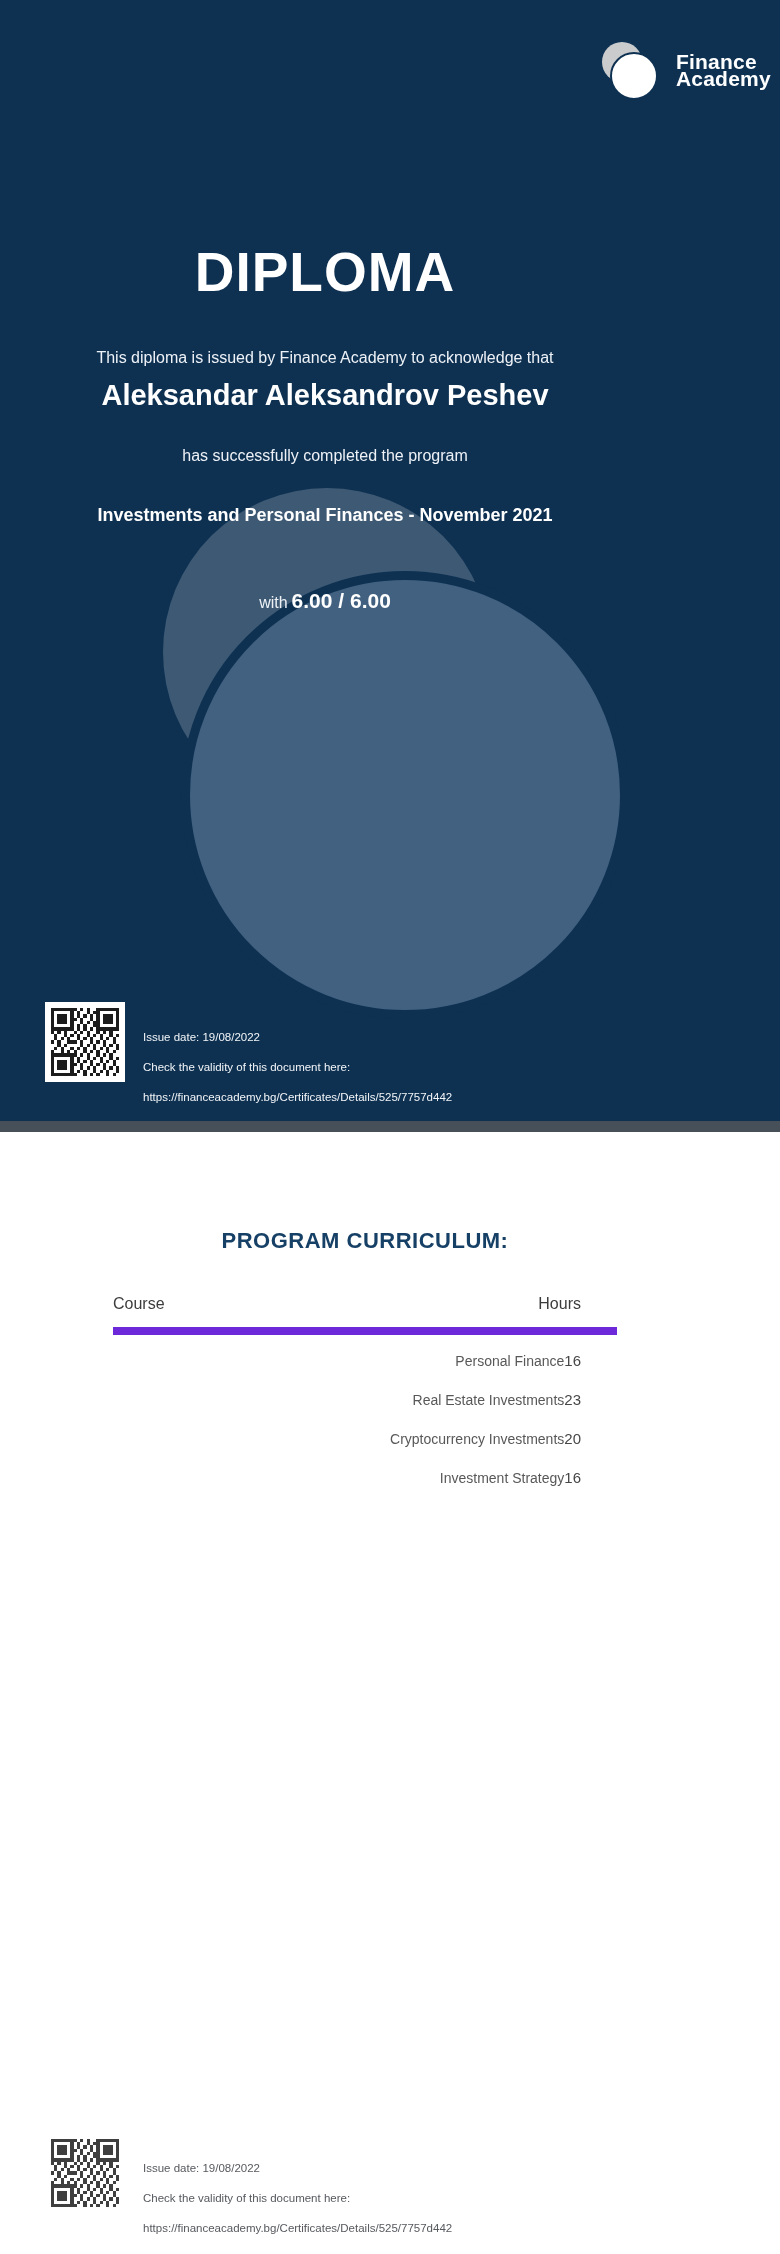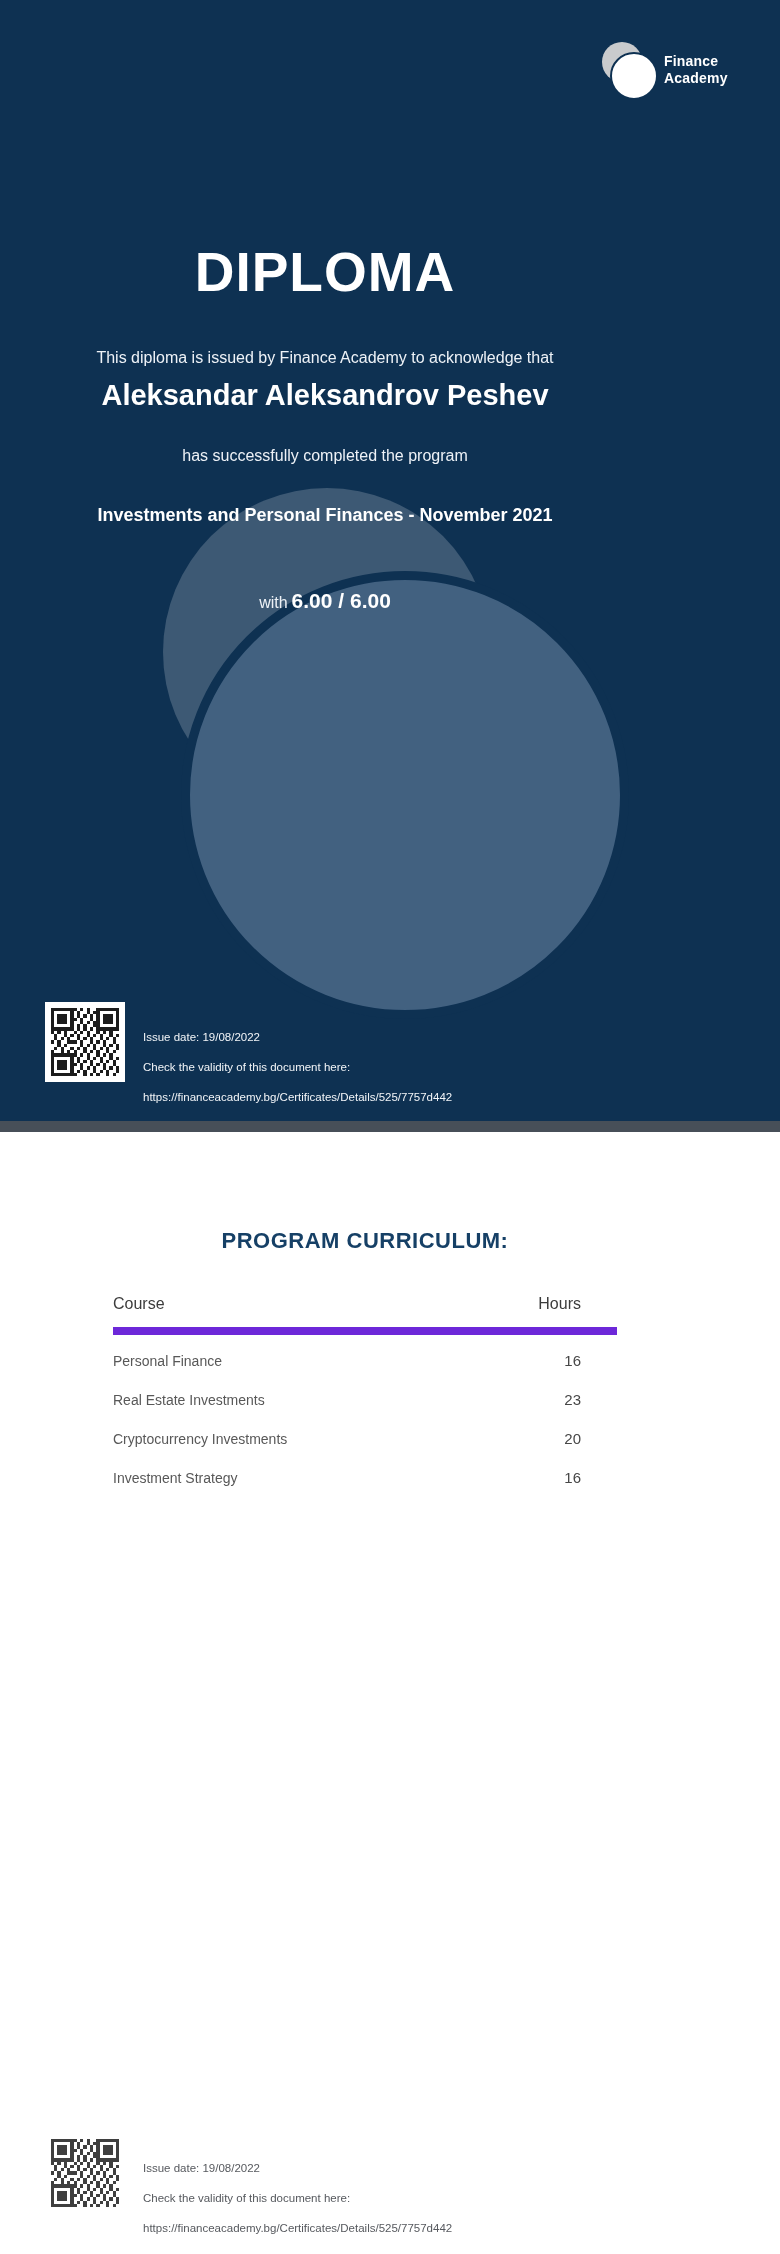--- a/index.html
+++ b/index.html
@@ -10,21 +10,21 @@
   
   .hero{position:absolute;top:0;left:0;width:780px;height:1121px;background:#0e3152;overflow:hidden;}
   .wm{position:absolute;border-radius:50%;}
   .wm-back{left:163px;top:488px;width:328px;height:328px;background:#3d5974;}
   .wm-front{left:181px;top:571px;width:430px;height:430px;background:#426180;border:9px solid #0e3152;}
   .logo{position:absolute;top:40px;left:602px;display:flex;align-items:center;}
   .logo-mark{position:relative;width:58px;height:60px;flex:0 0 auto;}
   .logo-c{position:absolute;border-radius:50%;display:block;}
   .logo-c.gray{left:0;top:2px;width:40px;height:40px;background:#c9cbcd;}
   .logo-c.white{left:8px;top:12px;width:44px;height:44px;background:#ffffff;border:2px solid #0e3152;}
-  .logo-text{margin-left:4px;color:#ffffff;font-weight:bold;font-size:14px;line-height:17px;letter-spacing:.2px;}
+  .logo-text{margin-left:16px;color:#ffffff;font-weight:bold;font-size:21px;line-height:17px;letter-spacing:.2px;}
   .hero-center{position:absolute;left:0;width:650px;text-align:center;color:#ffffff;margin:0;}
   .title{top:242px;font-size:55px;font-weight:bold;letter-spacing:1px;line-height:1.1;}
   .intro{top:348px;font-size:16px;line-height:19px;color:#eef2f7;font-weight:normal;}
   .recipient{top:378px;font-size:29px;font-weight:bold;line-height:34px;}
   .completed{top:446px;font-size:16px;line-height:19px;color:#eef2f7;font-weight:normal;}
   .program{top:500px;left:75px;width:500px;position:absolute;text-align:center;color:#ffffff;
            font-size:18px;font-weight:bold;line-height:31px;margin:0;}
   .score{top:589px;font-size:16px;color:#eef2f7;}
   .score .val{font-size:21px;font-weight:bold;color:#ffffff;margin-left:4px;}
   
@@ -40,21 +40,21 @@
   .divider{position:absolute;top:1121px;left:0;width:780px;height:11px;background:#474f58;}
   
   .content{position:absolute;top:1132px;left:0;width:780px;height:1122px;background:#ffffff;}
   .curriculum-heading{position:absolute;top:96px;left:113px;width:504px;margin:0;text-align:center;
                       color:#164066;font-size:22px;font-weight:bold;letter-spacing:.5px;}
   .table{position:absolute;top:163px;left:113px;width:504px;}
   .thead{display:flex;justify-content:space-between;font-size:16px;color:#3c3c3c;
          padding-bottom:14px;border-bottom:8px solid #6d28d9;}
   .thead .hours-col{padding-right:36px;}
   .tbody{margin-top:6px;}
-  .trow{height:39px;display:flex;justify-content:space-between;align-items:center;}
+  .trow{height:39px;display:flex;justify-content:flex-end;align-items:center;}
   .trow .course{font-size:14px;color:#585858;}
   .trow .hours{font-size:15px;color:#474747;padding-right:36px;}
 </style>
 </head>
 <body>
 
 <div class="page">
 
   <section class="hero">
     <div class="wm wm-back"></div>

